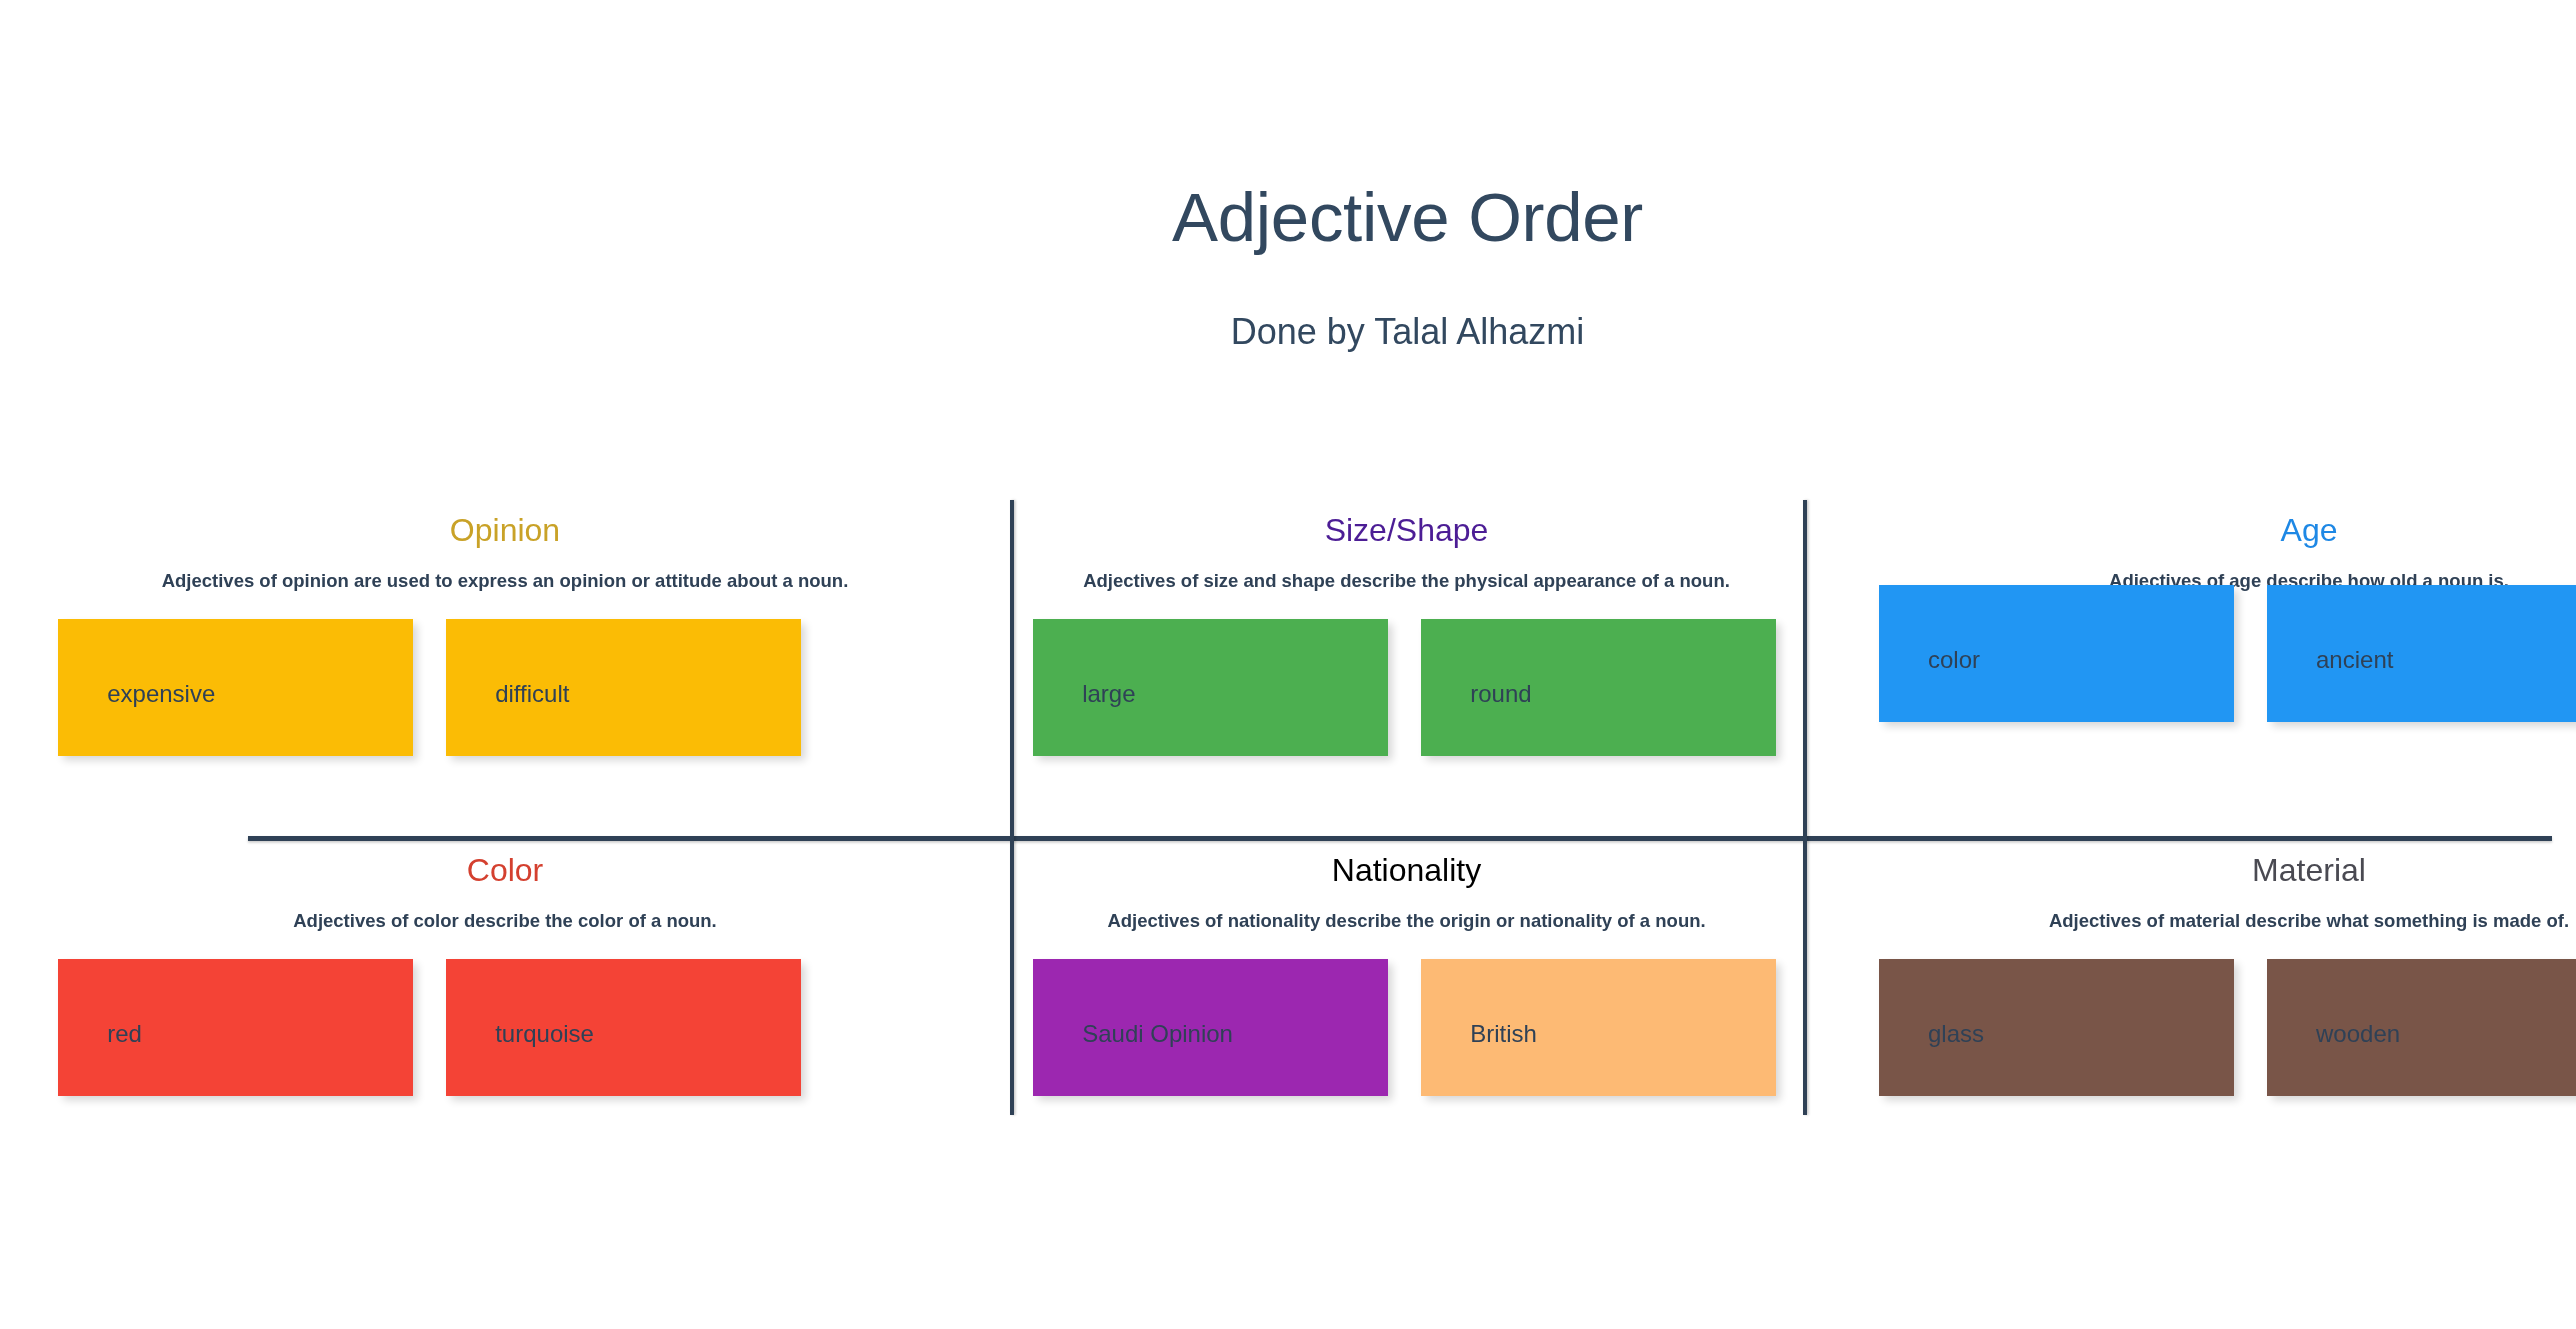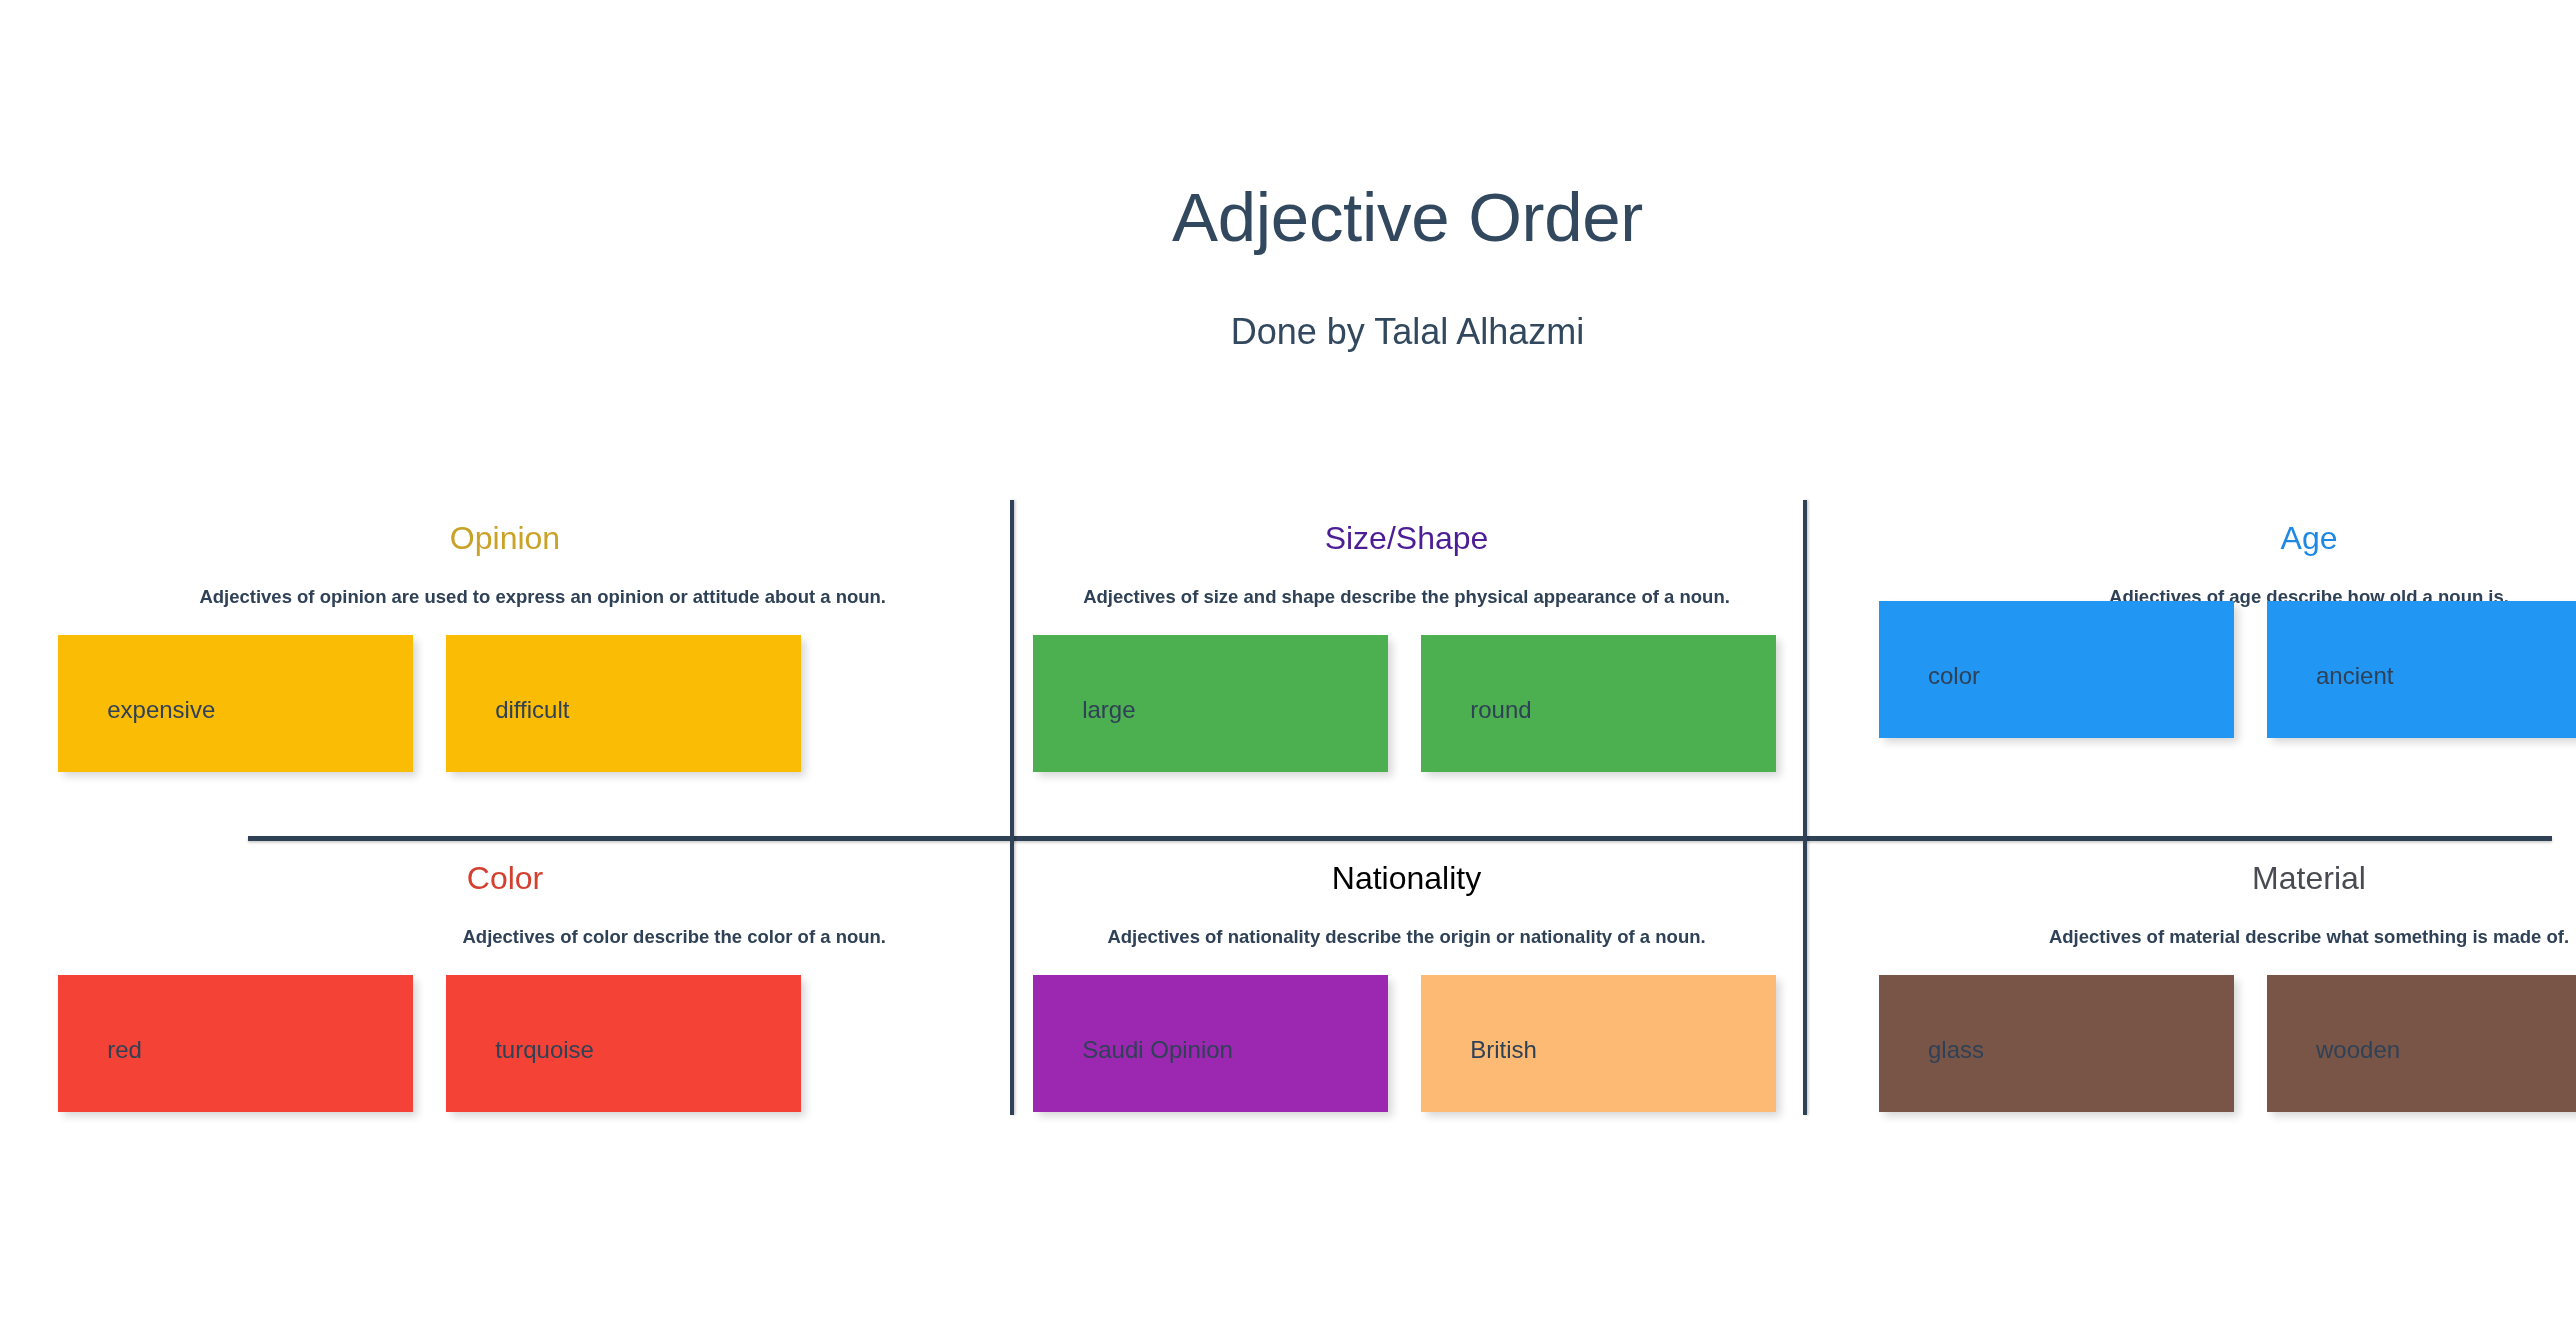--- a/index.html
+++ b/index.html
@@ -82,34 +82,34 @@
   }
   .cell-1 { width: 1010px; padding: 0 52px; }
   .cell-2 { width: 793px; padding: 0 5.2px; }
   .cell-3 { width: 1012px; padding: 0 52px; }
 
   .cat-title {
     text-align: center;
     font-size: 32px;
     font-weight: 400;
     line-height: 1.05;
-    margin: 16px;
+    margin: 8px;
     padding-top: 6.2px;
     white-space: nowrap;
   }
   .cat-desc {
     text-align: center;
     font-size: 18.5px;
     font-weight: bold;
     color: #2F4156;
     line-height: 1.28;
     margin: 0 auto;
     padding-top: 13.4px;
   }
-  .cell-1 .cat-desc { max-width: 762px; text-align: right; }
+  .cell-1 .cat-desc { max-width: 762px; }
   .cell-2 .cat-desc { max-width: 737px; }
   .cell-3 .cat-desc { max-width: 737px; }
 
   .cards {
     display: flex;
     gap: 33px;
     margin-top: 26px;
   }
   .cell-1 .cards { padding-left: 6.2px; }
   .cell-2 .cards { padding-left: 18px; text-align: right; }

